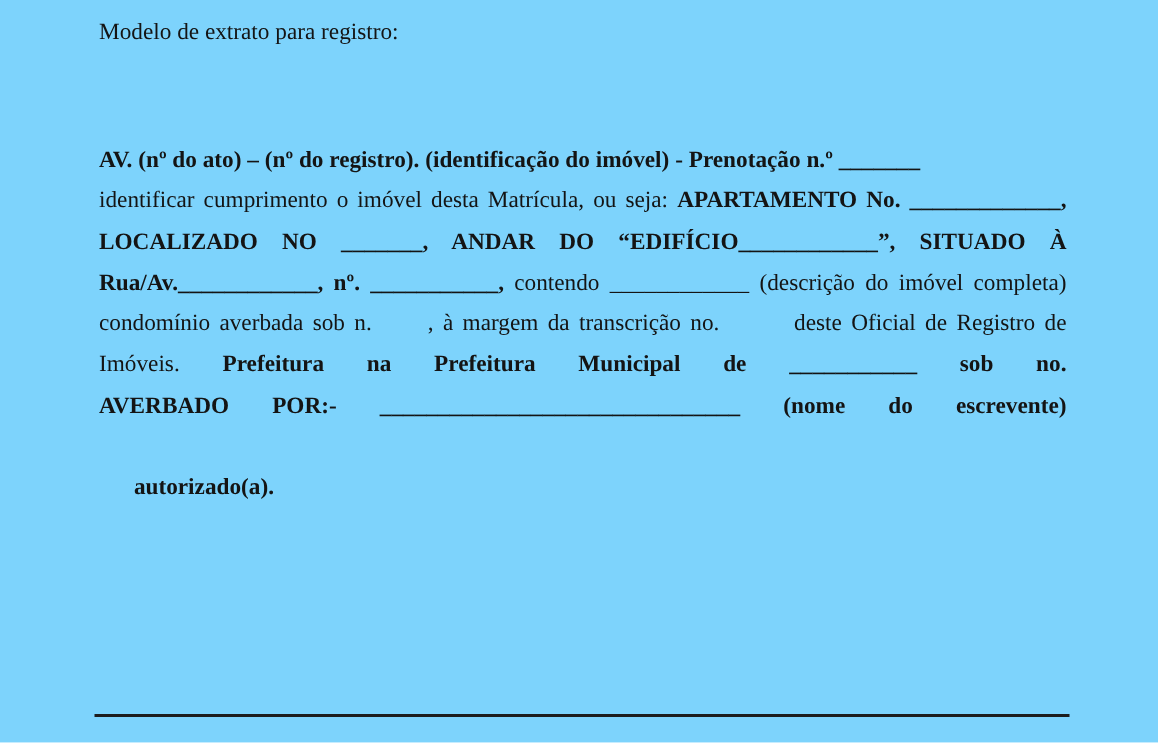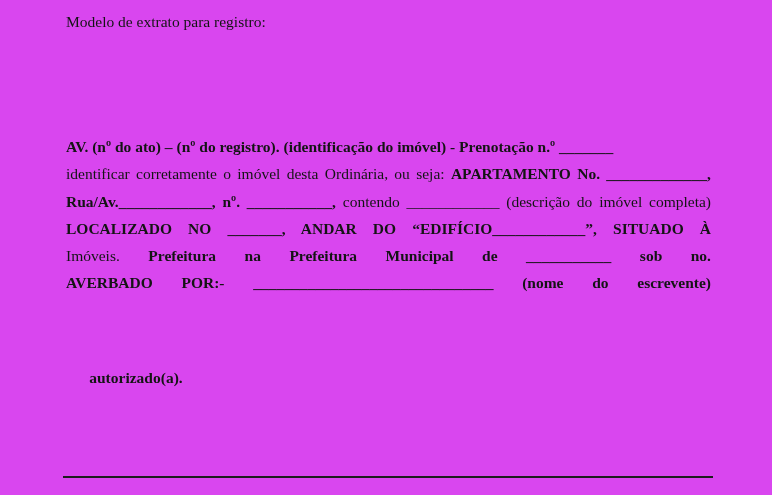--- a/index.html
+++ b/index.html
@@ -4,21 +4,21 @@
 <style>
   html, body {
     margin: 0;
     padding: 0;
     background: #ffffff;
   }
   .page {
     position: relative;
     width: 772px;
     height: 495px;
-    background: #d946ef;
+    background: #7dd3fc;
     font-family: "Liberation Serif", "DejaVu Serif", serif;
     color: #141414;
     overflow: hidden;
   }
   .doc-title {
     position: absolute;
     left: 66px;
     top: 8px;
     width: 645px;
     font-size: 15.5px;
@@ -39,21 +39,20 @@
   }
   
   .jl {
     text-align: justify;
     text-align-last: justify;
   }
   
   .ll {
     text-align: left;
     white-space: pre-wrap;
-    margin-top: 40px;
   }
   .b { font-weight: bold; }
   .sig-rule {
     position: absolute;
     left: 63px;
     top: 476px;
     width: 650px;
     height: 0;
     border-top: 2px solid #1c1c1c;
   }
@@ -66,34 +65,37 @@
   <div class="doc-title">Modelo de extrato para registro:</div>
 
   <div class="doc-body">
 
     <div class="line ll b">AV. (nº do ato) – (nº do registro). (identificação do imóvel) - Prenotação n.º _______</div>
 
 
 
 
     <div class="line jl">
-      <span>identificar corretamente o imóvel desta Ordinária, ou seja: </span>
+      <span>identificar cumprimento o imóvel desta Matrícula, ou seja: </span>
       <span class="b">APARTAMENTO No. _____________,</span>
+    </div>
+
+    <div class="line jl">
+      <span class="b">LOCALIZADO NO _______, ANDAR DO “EDIFÍCIO____________”, SITUADO À</span>
     </div>
 
     <div class="line jl">
       <span class="b">Rua/Av.____________, nº. ___________,</span>
       <span> contendo ____________ (descrição do imóvel completa)</span>
     </div>
 
+
     <div class="line jl">
-      <span class="b">LOCALIZADO NO _______, ANDAR DO “EDIFÍCIO____________”, SITUADO À</span>
+      <span>condomínio averbada sob n.&nbsp;&nbsp;&nbsp;&nbsp;&nbsp; , à margem da transcrição no.&nbsp;&nbsp;&nbsp;&nbsp;&nbsp;&nbsp;&nbsp; deste Oficial de Registro de</span>
     </div>
-
-
 
     <div class="line jl">
       <span>Imóveis. </span>
       <span class="b">Prefeitura na Prefeitura Municipal de ___________ sob no.</span>
     </div>
 
 
     <div class="line jl b">
       <span>AVERBADO POR:- _______________________________ (nome do escrevente)</span>
     </div>

